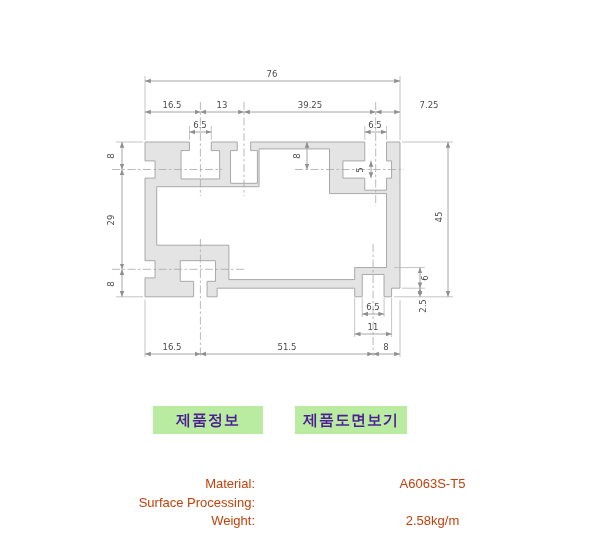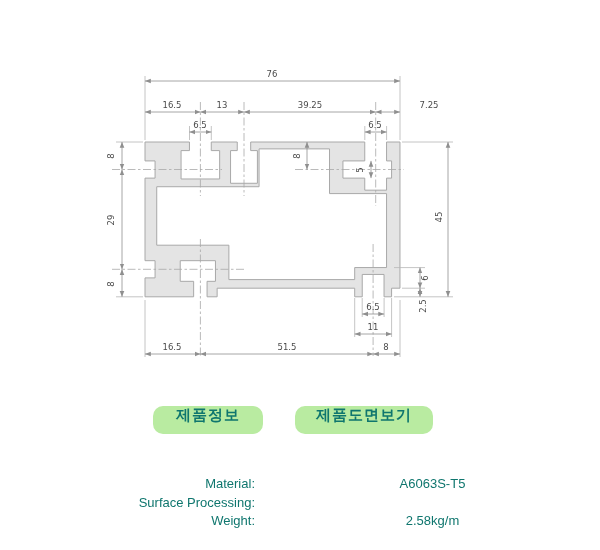--- a/index.html
+++ b/index.html
@@ -8,29 +8,29 @@
   .drawing{position:absolute;left:0;top:0;}
 
   
   .dl{stroke:#8f8f8f;stroke-width:0.8;fill:none;}
   .xl{stroke:#b5b5b5;stroke-width:0.8;fill:none;}
   .cl{stroke:#a8a8a8;stroke-width:0.8;fill:none;stroke-dasharray:8 2.5 2.5 2.5;}
   .dt{font:8.5px "DejaVu Sans",sans-serif;fill:#4a4a4a;text-anchor:middle;}
   .profile{fill:#e4e4e4;stroke:#a8a8a8;stroke-width:1;}
 
   
-  .btn{position:absolute;top:362px;height:28px;background:#b9eba1;color:#0f766e;
-       display:flex;justify-content:center;
+  .btn{position:absolute;top:362px;height:28px;background:#b9eba1;color:#4c1d95;
+       display:flex;align-items:center;justify-content:center;
        font-size:15px;font-weight:bold;letter-spacing:1px;cursor:pointer;
-       font-family:"Liberation Sans",sans-serif;border-radius:10px;}
+       font-family:"Liberation Sans",sans-serif;}
   .btn-info{left:153px;width:110px;}
-  .btn-draw{left:295px;width:138px;}
+  .btn-draw{left:295px;width:112px;}
 
   
-  .specs{position:absolute;left:0;top:431px;width:600px;color:#0f766e;
+  .specs{position:absolute;left:0;top:431px;width:600px;color:#c2410c;
          font-size:13px;line-height:18.5px;}
   .spec-row{display:grid;grid-template-columns:255px 1fr;column-gap:10px;}
   .spec-label{text-align:right;}
   .spec-value{text-align:center;}
 </style>
 </head>
 <body>
 
 <div class="page">
 

